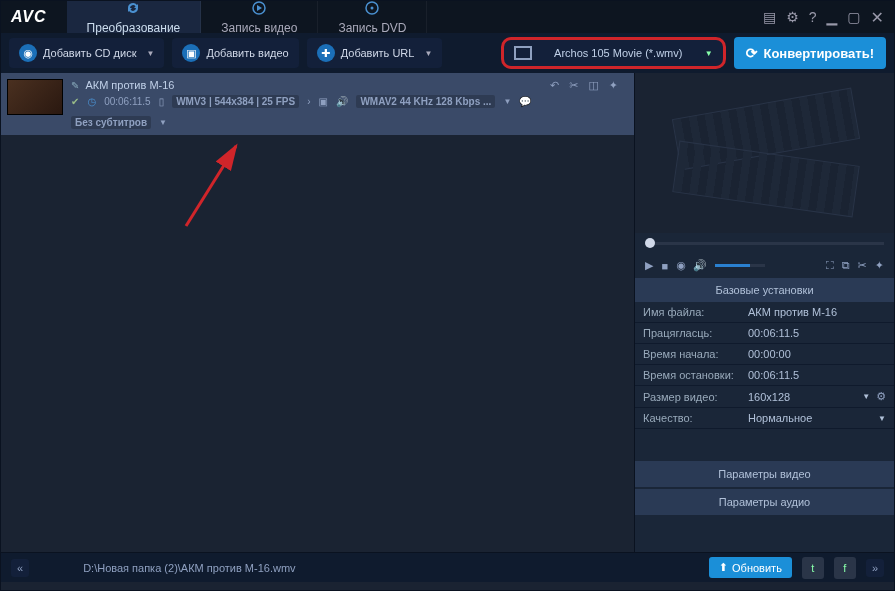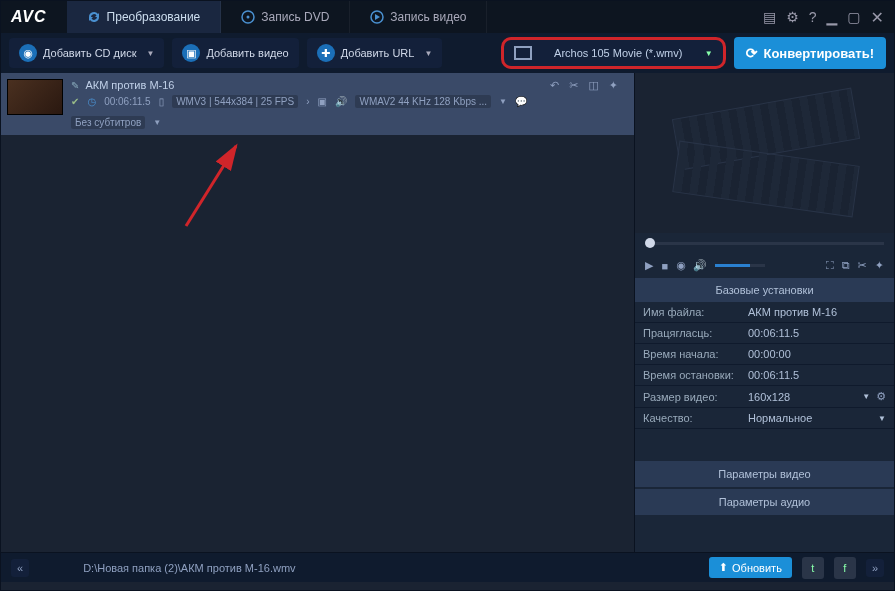--- a/index.html
+++ b/index.html
@@ -1,21 +1,21 @@
 <!DOCTYPE html>
 <html><head>
 <meta charset="utf-8">
 <style>
 * { margin:0; padding:0; box-sizing:border-box; font-family:Arial,sans-serif; }
 body { background:#fff; display:flex; align-items:center; justify-content:center; min-height:591px; }
 .window { width:895px; height:591px; background:#1a2332; border:1px solid #0a1220; position:relative; overflow:hidden; }
 .titlebar { height:32px; background:#0d1520; display:flex; align-items:center; padding:0 10px; }
 .logo { color:#fff; font-weight:bold; font-size:16px; letter-spacing:1px; margin-right:20px; font-style:italic; }
 .tabs { display:flex; height:100%; flex:1; }
-.tab { display:flex; align-items:center; padding:0 20px; color:#aab; font-size:12px; cursor:pointer; gap:6px; border-right:1px solid rgba(255,255,255,0.05); }
+.tab { display:flex; align-items:center; padding:0 20px; color:#aab; font-size:12px; cursor:pointer; gap:6px; border-right:1px solid rgba(255,255,255,0.05);flex-direction:column; }
 .tab.active { background:#1a2740; color:#cde; }
 .tab-icon { width:14px; height:14px; display:inline-flex; align-items:center; justify-content:center; }
 .winctrl { display:flex; gap:10px; align-items:center; }
 .winctrl span { color:#99a; cursor:pointer; font-size:14px; }
 .toolbar { height:40px; background:#0f1b2e; display:flex; align-items:center; padding:0 8px; gap:8px; }
 .tbtn { display:flex; align-items:center; gap:6px; background:#13203a; color:#d0d8e8; padding:6px 10px; border-radius:4px; font-size:11px; cursor:pointer; }
 .tbtn .ic { width:18px; height:18px; background:#1b6fb8; border-radius:50%; display:flex; align-items:center; justify-content:center; color:#fff; font-size:11px; }
 .tbtn .caret { font-size:8px; color:#aab; margin-left:4px; }
 .profile-sel { margin-left:auto; display:flex; align-items:center; background:#13203a; border:3px solid #d0252a; border-radius:10px; padding:4px 10px; width:225px; height:32px; gap:10px; }
 .profile-sel .pic { width:18px; height:14px; border:2px solid #8fa0c0; display:flex; }
@@ -26,21 +26,21 @@
 .content { display:flex; height:calc(100% - 40px - 40px - 30px); }
 .filelist { flex:1; background:#1a2332; overflow:auto; }
 .fileitem { background:#3a4a68; padding:6px; display:flex; gap:8px; }
 .thumb { width:56px; height:36px; background:linear-gradient(135deg,#4a3020,#2a1810); border:1px solid #000; }
 .fileinfo { flex:1; color:#c0d0e8; font-size:11px; }
 .fname { display:flex; align-items:center; gap:6px; margin-bottom:4px; }
 .fname .pen { color:#8ab; font-size:10px; }
 .fmeta { display:flex; align-items:center; gap:8px; font-size:10px; color:#8fa0c0; flex-wrap:wrap; }
 .fmeta .chk { color:#9b8; }
 .fmeta .clk { color:#4a90d0; }
-.fmeta .fmt { background:rgba(0,0,0,0.2); padding:1px 4px; border-radius:2px; }
+.fmeta .fmt { background:rgba(0,0,0,0.2); padding:1px 4px; border-radius:2px;font-weight:bold; }
 .factions { display:flex; gap:10px; color:#8fa0c0; font-size:11px; padding-right:10px; }
 .side { width:260px; background:#1a2638; border-left:1px solid #0a1220; display:flex; flex-direction:column; }
 .preview { height:160px; background:#1a2332; position:relative; display:flex; align-items:center; justify-content:center; }
 .filmstrip { width:180px; height:120px; position:relative; opacity:0.3; }
 .filmstrip::before,.filmstrip::after { content:""; position:absolute; width:100%; height:50px; border:1px solid #4a5a78; background:repeating-linear-gradient(90deg,#2a3548 0 8px,transparent 8px 16px); }
 .filmstrip::before { top:10px; transform:rotate(-10deg); }
 .filmstrip::after { top:60px; transform:rotate(8deg); }
 .slider { height:20px; padding:0 10px; display:flex; align-items:center; }
 .slider .track { flex:1; height:3px; background:#2a3548; position:relative; }
 .slider .knob { width:10px; height:10px; background:#d0d8e8; border-radius:50%; position:absolute; left:0; top:-4px; }
@@ -73,33 +73,33 @@
             <svg width="14" height="14" viewBox="0 0 14 14">
               <path d="M2 7a5 5 0 0 1 9-3l1-1v4h-4l1.5-1.5A3 3 0 0 0 4 7M12 7a5 5 0 0 1-9 3l-1 1V7h4L4.5 8.5A3 3 0 0 0 10 7" fill="#4a90d0"></path>
             </svg>
           </span>
         <span>Преобразование</span>
       </div>
       <div class="tab">
         <span class="tab-icon">
             <svg width="14" height="14" viewBox="0 0 14 14">
               <circle cx="7" cy="7" r="6" fill="none" stroke="#4a90d0" stroke-width="1.5"></circle>
+              <path d="M5 4l5 3-5 3z" fill="#4a90d0"></path>
+            </svg>
+          </span>
+        <span>Запись видео</span>
+      </div>
+      <div class="tab">
+        <span class="tab-icon">
+            <svg width="14" height="14" viewBox="0 0 14 14">
+              <circle cx="7" cy="7" r="6" fill="none" stroke="#4a90d0" stroke-width="1.5"></circle>
               <circle cx="7" cy="7" r="1.5" fill="#4a90d0"></circle>
             </svg>
           </span>
         <span>Запись DVD</span>
-      </div>
-      <div class="tab">
-        <span class="tab-icon">
-            <svg width="14" height="14" viewBox="0 0 14 14">
-              <circle cx="7" cy="7" r="6" fill="none" stroke="#4a90d0" stroke-width="1.5"></circle>
-              <path d="M5 4l5 3-5 3z" fill="#4a90d0"></path>
-            </svg>
-          </span>
-        <span>Запись видео</span>
       </div>
     </div>
     <div class="winctrl">
       <span>▤</span>
       <span>⚙</span>
       <span>?</span>
       <span>▁</span>
       <span>▢</span>
       <span style="font-size:16px">✕</span>
     </div>

